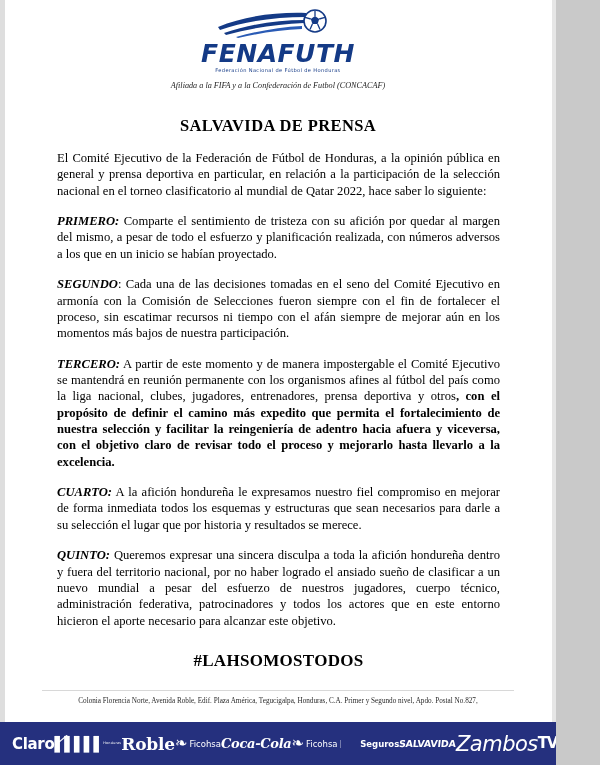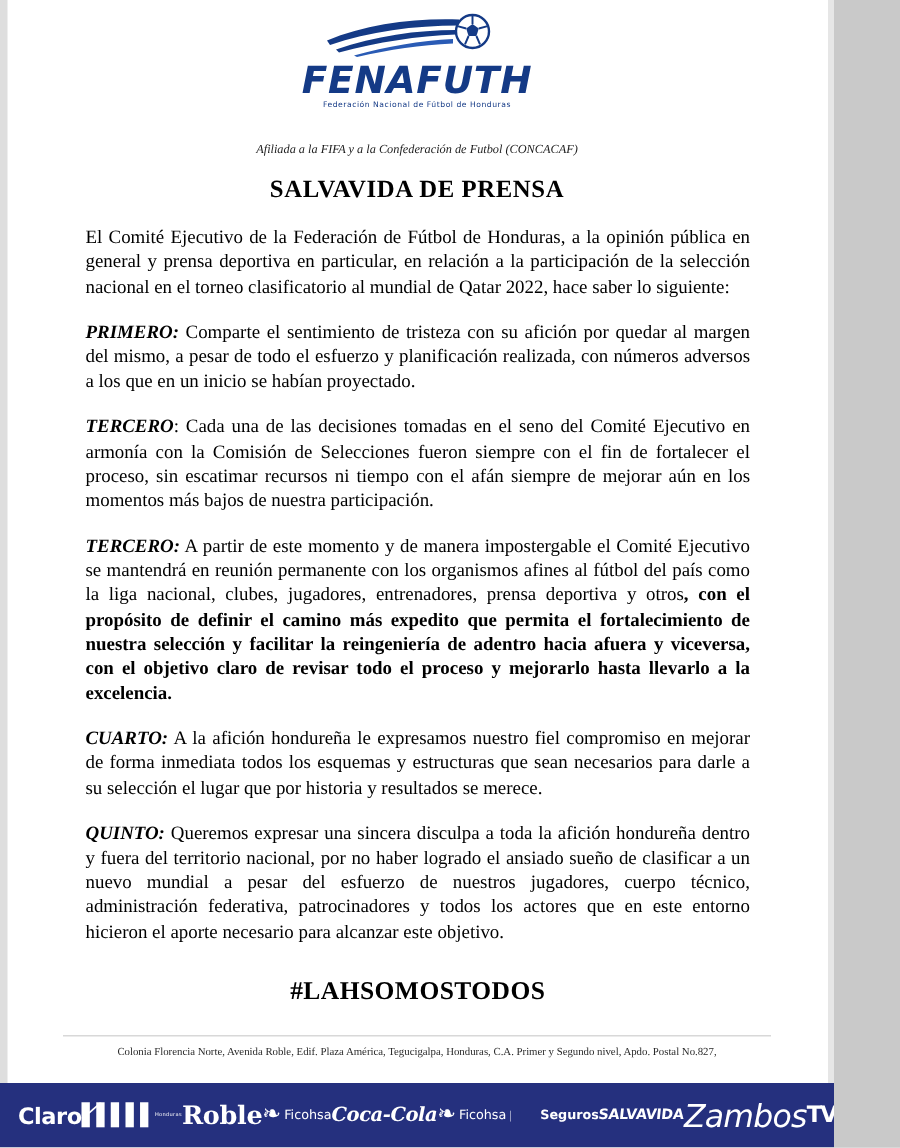--- a/index.html
+++ b/index.html
@@ -60,21 +60,21 @@
     font-size: 5.1px;
     letter-spacing: 0.35px;
     color: #143a86;
     margin-top: 1px;
   }
   .affiliada {
     font-family: "Liberation Serif", serif;
     font-style: italic;
     font-size: 8.2px;
     color: #1b1b1b;
-    margin-top: 22px;
+    margin-top: 8px;
   }
   .wc-logo {
     position: absolute;
     right: 24px;
     top: 6px;
     width: 74px;
     text-align: center;
   }
   .wc-mark {
     height: 52px;
@@ -315,21 +315,21 @@
 
   <div class="content">
 
     <p class="para">El Comité Ejecutivo de la Federación de Fútbol de Honduras, a la opinión pública en general y prensa deportiva en particular, en relación a la participación de la selección nacional en el torneo clasificatorio al mundial de Qatar 2022, hace saber lo siguiente:</p>
 
     <p class="para">
       <span class="lead">PRIMERO:</span><span> Comparte el sentimiento de tristeza con su afición por quedar al margen del mismo, a pesar de todo el esfuerzo y planificación realizada, con números adversos a los que en un inicio se habían proyectado.</span>
     </p>
 
     <p class="para">
-      <span class="lead">TERCERO</span><span>: Cada una de las decisiones tomadas en el seno del Comité Ejecutivo en armonía con la Comisión de Selecciones fueron siempre con el fin de fortalecer el proceso, sin escatimar recursos ni tiempo con el afán siempre de mejorar aún en los momentos más bajos de nuestra participación.</span>
+      <span class="lead">SEGUNDO</span><span>: Cada una de las decisiones tomadas en el seno del Comité Ejecutivo en armonía con la Comisión de Selecciones fueron siempre con el fin de fortalecer el proceso, sin escatimar recursos ni tiempo con el afán siempre de mejorar aún en los momentos más bajos de nuestra participación.</span>
     </p>
 
     <p class="para">
       <span class="lead">TERCERO:</span><span> A partir de este momento y de manera impostergable el Comité Ejecutivo se mantendrá en reunión permanente con los organismos afines al fútbol del país como la liga nacional, clubes, jugadores, entrenadores, prensa deportiva y otros</span><span class="emph">, con el propósito de definir el camino más expedito que permita el fortalecimiento de nuestra selección y facilitar la reingeniería de adentro hacia afuera y viceversa, con el objetivo claro de revisar todo el proceso y mejorarlo hasta llevarlo a la excelencia.</span>
     </p>
 
     <p class="para">
       <span class="lead">CUARTO:</span><span> A la afición hondureña le expresamos nuestro fiel compromiso en mejorar de forma inmediata todos los esquemas y estructuras que sean necesarios para darle a su selección el lugar que por historia y resultados se merece.</span>
     </p>
 

